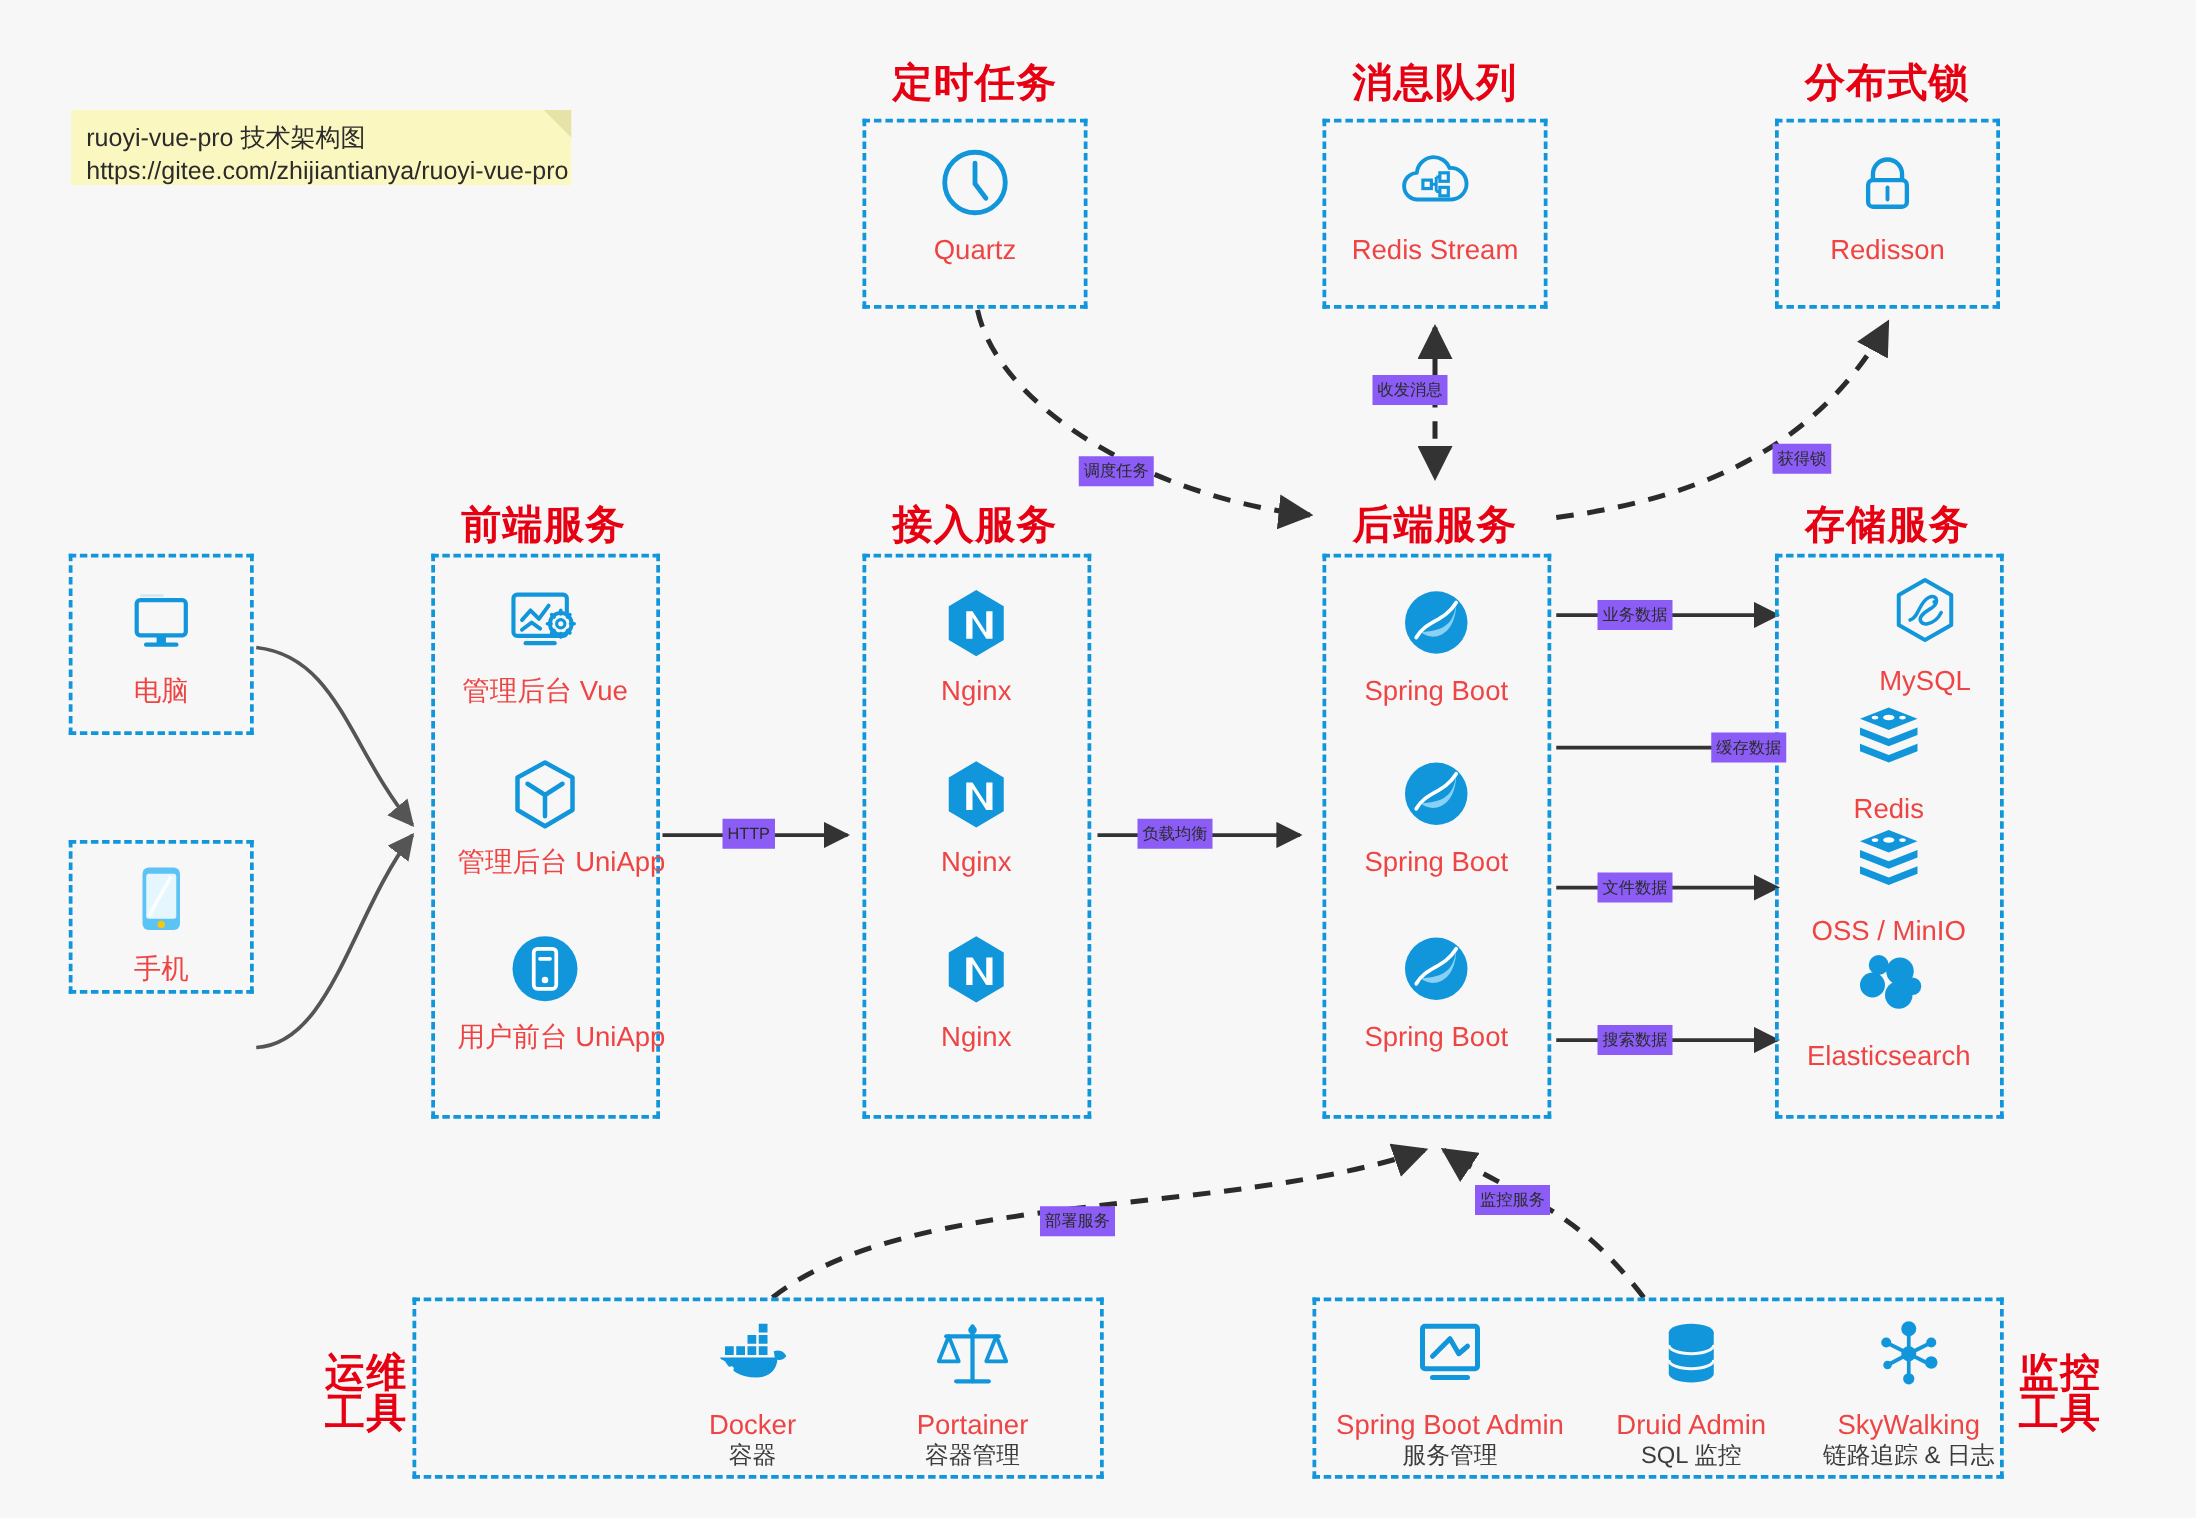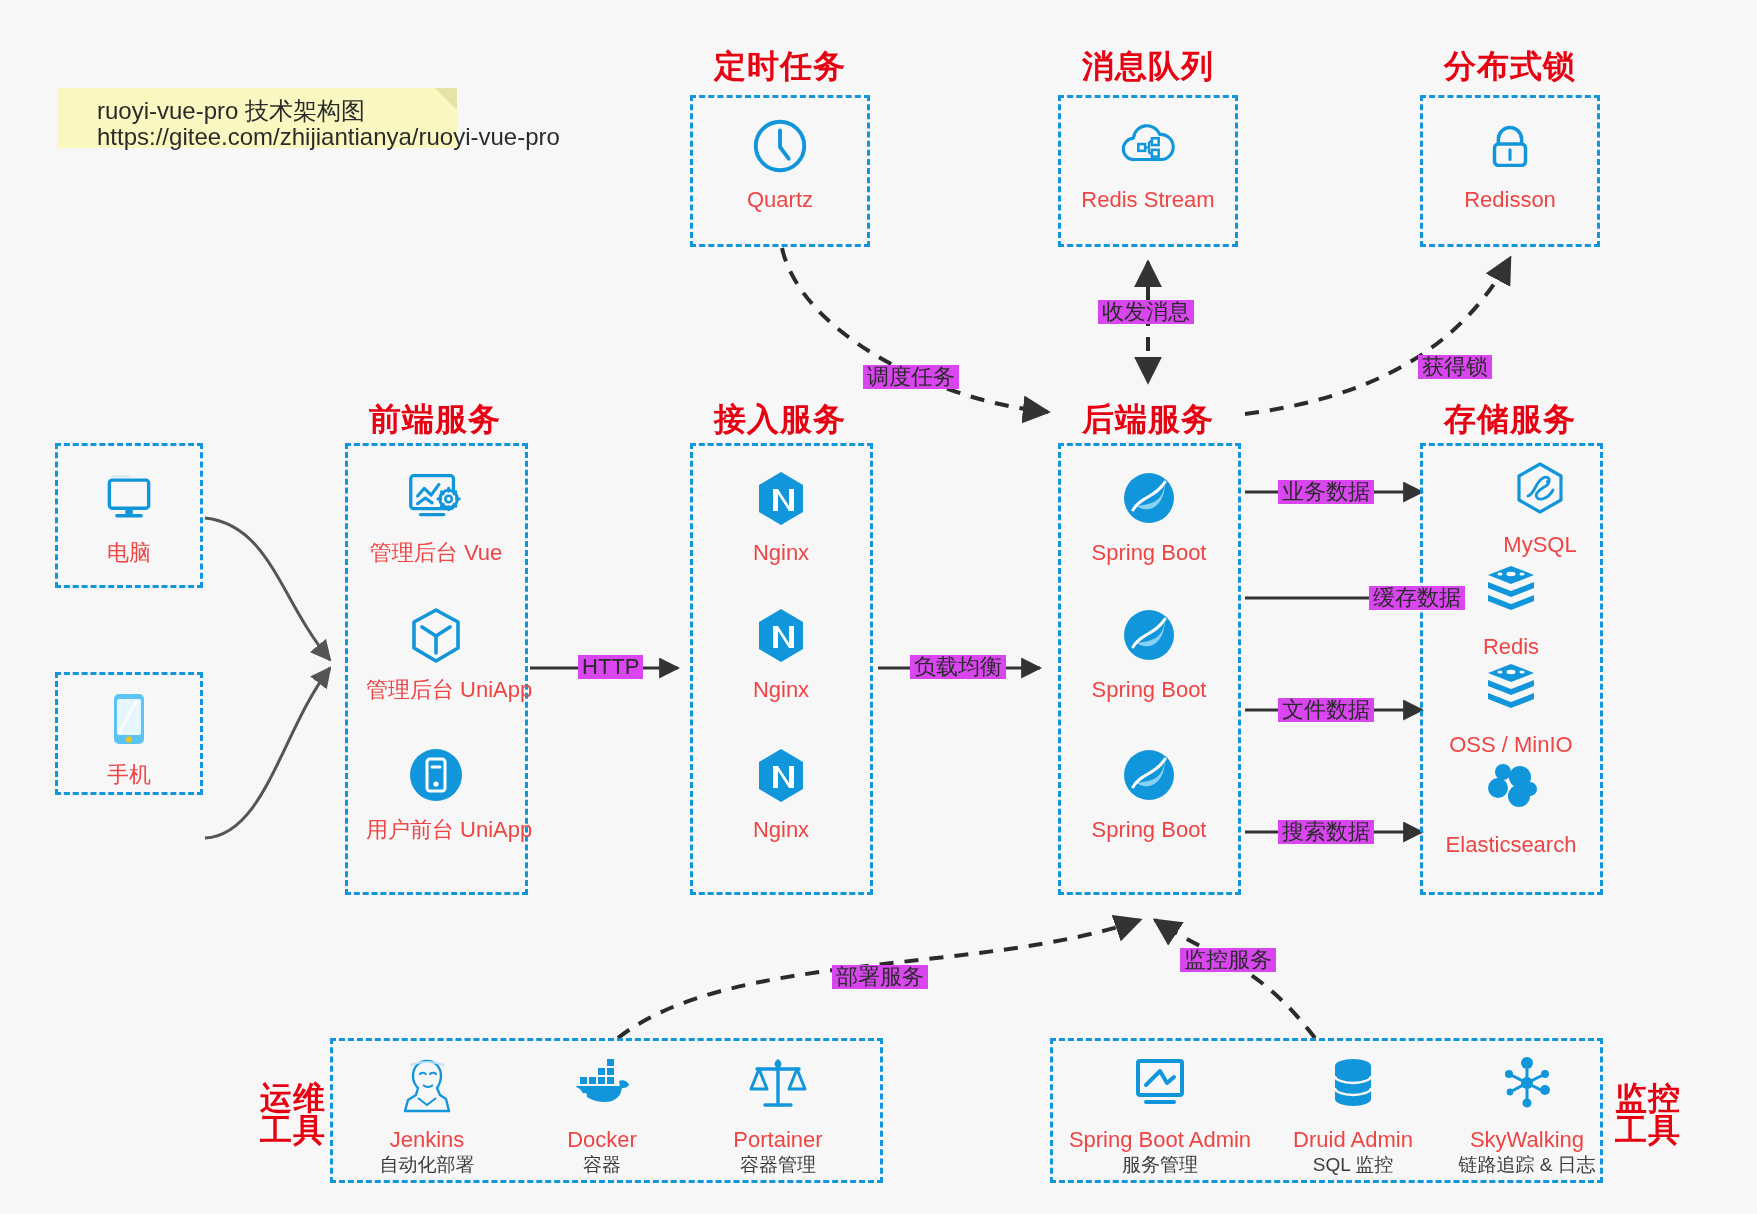--- a/index.html
+++ b/index.html
@@ -69,29 +69,29 @@
     box-sizing:border-box;
     padding:10px 12px 0 12px;
   }
   .note .corner{
     position:absolute;right:0;top:0;
     width:0;height:0;
     border-left:22px solid transparent;
     border-top:22px solid #e6e2a8;
   }
   .note .line{
-    font-size:24px;color:#2b2b2b;line-height:26px;white-space:nowrap;margin-left:28px;
+    font-size:20px;color:#2b2b2b;line-height:26px;white-space:nowrap;
   }
 
   
   .elabel{
     position:absolute;
-    font-size:22px;
+    font-size:13px;
     color:#2b2b2b;
-    background:#d946ef;
+    background:#8b5cf6;
     padding:1px 4px;
     white-space:nowrap;
     line-height:22px;
   }
 </style>
 </head>
 <body>
 
 <div class="canvas">
 
@@ -383,33 +383,20 @@
 
   <div class="elabel" style="left:832px;top:965px;">部署服务</div>
   <div class="elabel" style="left:1180px;top:948px;">监控服务</div>
 
   <div class="sect-title side" style="left:258px;top:1082px;width:70px;">
     <div>运维</div>
     <div>工具</div>
   </div>
   <div class="dbox" style="left:330px;top:1038px;width:553px;height:145px;"></div>
 
-  <div class="node" style="left:342px;top:1055px;width:170px;">
-    <span class="ico">
-      <svg width="58" height="62" viewBox="0 0 58 62">
-        <path d="M29 6 C38 6 43 13 43 21 C43 26 41 30 39 33 L42 40 L48 44 L51 56 L7 56 L10 45 L18 40 L20 33 C17 30 15 26 15 21 C15 13 20 6 29 6 Z" fill="none" stroke="#1296db" stroke-width="2.4" stroke-linejoin="round"></path>
-        <path d="M22 20 a3 2.2 0 0 1 6 0 M32 20 a3 2.2 0 0 1 6 0" fill="none" stroke="#1296db" stroke-width="2"></path>
-        <path d="M25 30 q5 4 10 0" fill="none" stroke="#1296db" stroke-width="2"></path>
-        <path d="M20 43 l9 7 l9 -7" fill="none" stroke="#1296db" stroke-width="2"></path>
-        <path d="M12 10 q17 -6 34 0" fill="none" stroke="#bfe3f6" stroke-width="2"></path>
-      </svg>
-    </span>
-    <span class="lbl">Jenkins</span>
-    <span class="lbl2">自动化部署</span>
-  </div>
 
   <div class="node" style="left:517px;top:1055px;width:170px;">
     <span class="ico">
       <svg width="62" height="56" viewBox="0 0 62 56">
         <g fill="#1296db">
           <rect x="18" y="22" width="7" height="7"></rect>
             <rect x="27" y="22" width="7" height="7"></rect>
           <rect x="36" y="22" width="7" height="7"></rect>
             <rect x="27" y="13" width="7" height="7"></rect>
           <rect x="36" y="13" width="7" height="7"></rect>

